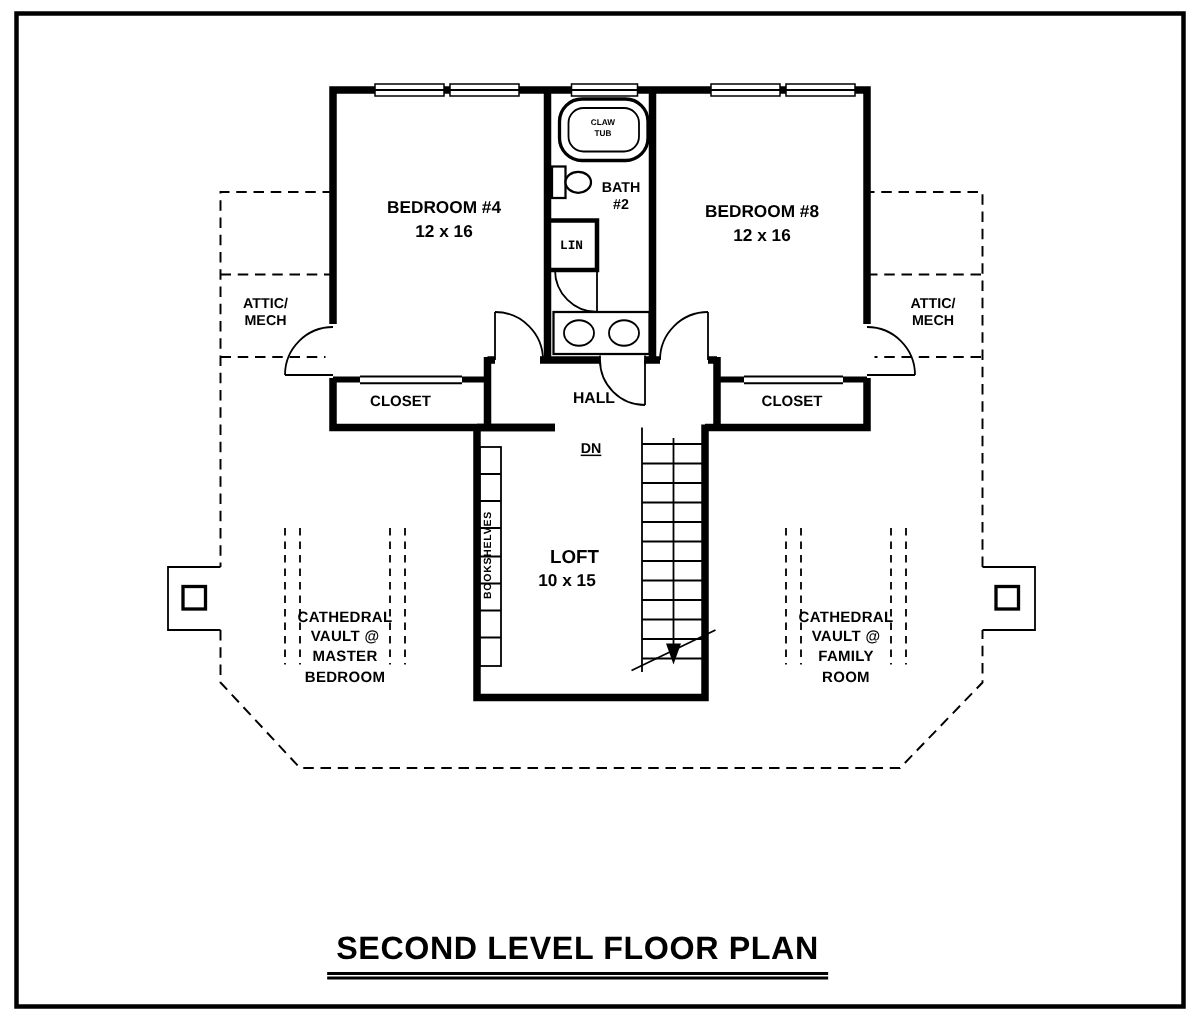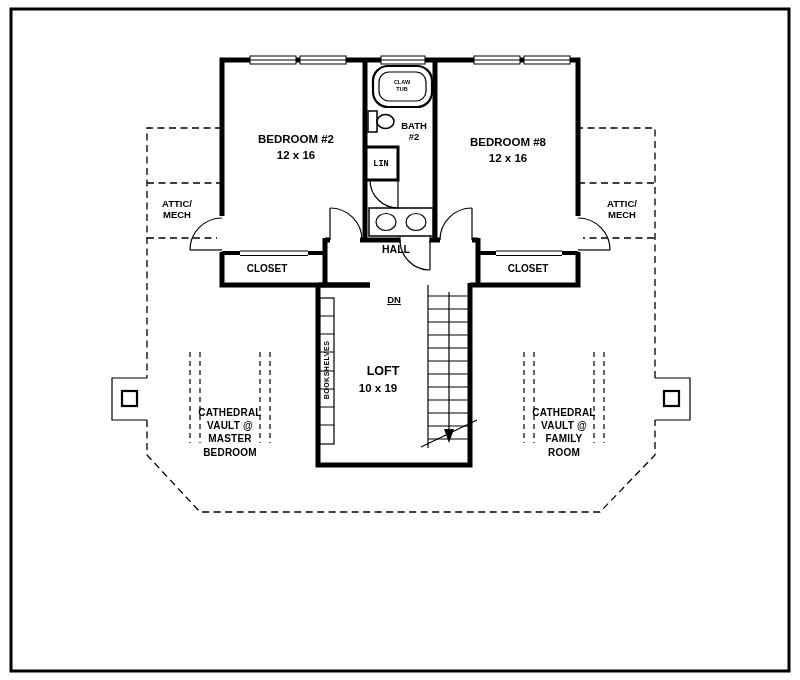--- a/index.html
+++ b/index.html
@@ -136,43 +136,44 @@
         <path class="thin" d="M190 250 A32 32 0 0 1 222 218"></path>
       <path class="thin" d="M578 250 H610"></path>
         <path class="thin" d="M578 218 A32 32 0 0 1 610 250"></path>
       <path class="thin" d="M398 180 V208"></path>
         <path class="thin" d="M370 180 A28 28 0 0 0 398 208"></path>
       <path class="thin" d="M430 240 V270"></path>
         <path class="thin" d="M400 240 A30 30 0 0 0 430 270"></path>
     </g>
   </svg>
 
-  <div class="lbl" style="left:296px;top:139px;font-size:11.5px;">BEDROOM #2</div>
+  <div class="lbl" style="left:296px;top:139px;font-size:11.5px;">BEDROOM #4</div>
   <div class="lbl" style="left:296px;top:155px;font-size:11.5px;">12 x 16</div>
   <div class="lbl" style="left:508px;top:142px;font-size:11.5px;">BEDROOM #8</div>
   <div class="lbl" style="left:508px;top:158px;font-size:11.5px;">12 x 16</div>
   <div class="lbl" style="left:414px;top:132px;font-size:9.5px;line-height:1.15;">BATH
 #2</div>
   <div class="lbl" style="left:402px;top:86px;font-size:5.5px;line-height:1.2;">CLAW
 TUB</div>
   <div class="lbl" style="left:381px;top:164px;font-size:8.5px;font-family:Liberation Mono, monospace;">LIN</div>
-  <div class="lbl" style="left:396px;top:250px;font-size:10.5px;">HALL</div>
+  <div class="lbl" style="left:396px;top:266px;font-size:10.5px;">HALL</div>
   <div class="lbl" style="left:267px;top:269px;font-size:10px;">CLOSET</div>
   <div class="lbl" style="left:528px;top:269px;font-size:10px;">CLOSET</div>
   <div class="lbl" style="left:177px;top:209px;font-size:9.5px;line-height:1.2;">ATTIC/
 MECH</div>
   <div class="lbl" style="left:622px;top:209px;font-size:9.5px;line-height:1.2;">ATTIC/
 MECH</div>
   <div class="lbl" style="left:378px;top:372px;font-size:12.5px;padding-left:10px;">LOFT</div>
-  <div class="lbl" style="left:378px;top:388px;font-size:11.5px;">10 x 19</div>
+  <div class="lbl" style="left:378px;top:388px;font-size:11.5px;">10 x 15</div>
   <div class="lbl" style="left:394px;top:300px;font-size:9.5px;text-decoration:underline;">DN</div>
   <div class="lbl rot" style="left:327px;top:370px;font-size:7px;letter-spacing:0.5px;">BOOKSHELVES</div>
   <div class="lbl vault" style="left:230px;top:396px;font-size:10px;">CATHEDRAL
 VAULT @
 MASTER
 BEDROOM</div>
   <div class="lbl vault" style="left:564px;top:396px;font-size:10px;">CATHEDRAL
 VAULT @
 FAMILY
 ROOM</div>
 
+  <div class="title">SECOND LEVEL FLOOR PLAN</div>
 
 </div>
 
 </body></html>

